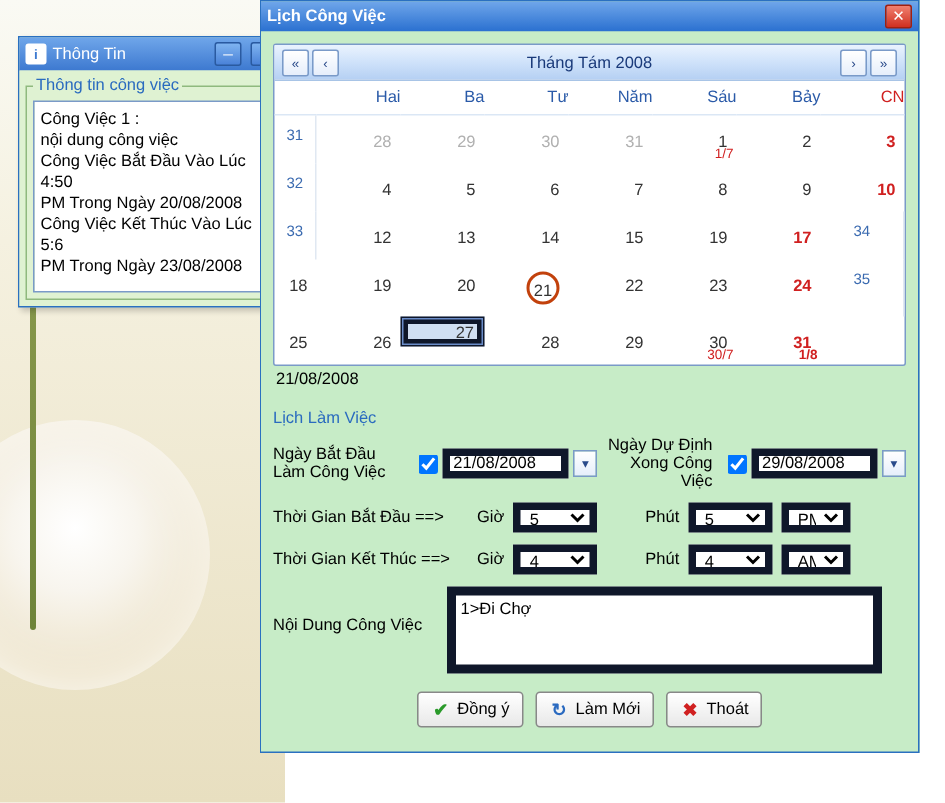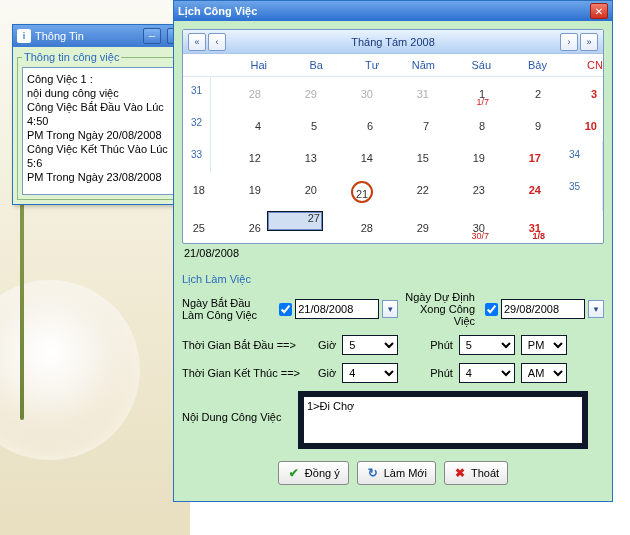--- a/index.html
+++ b/index.html
@@ -44,21 +44,21 @@
 .cal-cell .sub{position:absolute;bottom:2px;right:2px;font-size:9px;color:#d02020}
 
 .cal-footer{padding:3px 2px 6px;font-size:11px;color:#000}
 
 
 .form-sec{margin-top:8px}
 .form-lbl{color:#2a6bbf;margin-bottom:6px;display:block}
 .row{display:flex;align-items:center;margin-bottom:8px;gap:6px}
 .lbl{width:100px;text-align:left;color:#000;padding-right:4px}
 .lbl2{color:#000;padding-right:4px;width:100px;text-align:right}
-.sel{height:20px;border:1px solid #0f172a;background:#fff;padding:0 2px;font-size:11px}
+.sel{height:20px;border:5px solid #0f172a;background:#fff;padding:0 2px;font-size:11px}
 .sel.date{width:84px}
 .sel.num{width:56px}
 .sel.ampm{width:46px}
 .datewrap{display:flex;align-items:center;gap:3px}
 .chk{width:13px;height:13px}
 .dcal{width:16px;height:18px;background:linear-gradient(#fff,#e6eefb);border:1px solid #7a9ac8;display:flex;align-items:center;justify-content:center;font-size:9px;color:#2a4a8a;cursor:pointer}
 .ta{width:290px;height:58px;border:6px solid #0f172a;background:#fff;padding:3px;resize:none;font-size:11px}
 .btnrow{display:flex;justify-content:center;gap:8px;margin-top:12px}
 .btn{height:24px;padding:0 8px;background:linear-gradient(#fff,#e8e8e8);border:1px solid #888;border-radius:3px;display:flex;align-items:center;gap:4px;cursor:pointer;font-size:11px}
 .ic{width:14px;height:14px;display:flex;align-items:center;justify-content:center;font-weight:bold;font-size:12px}

